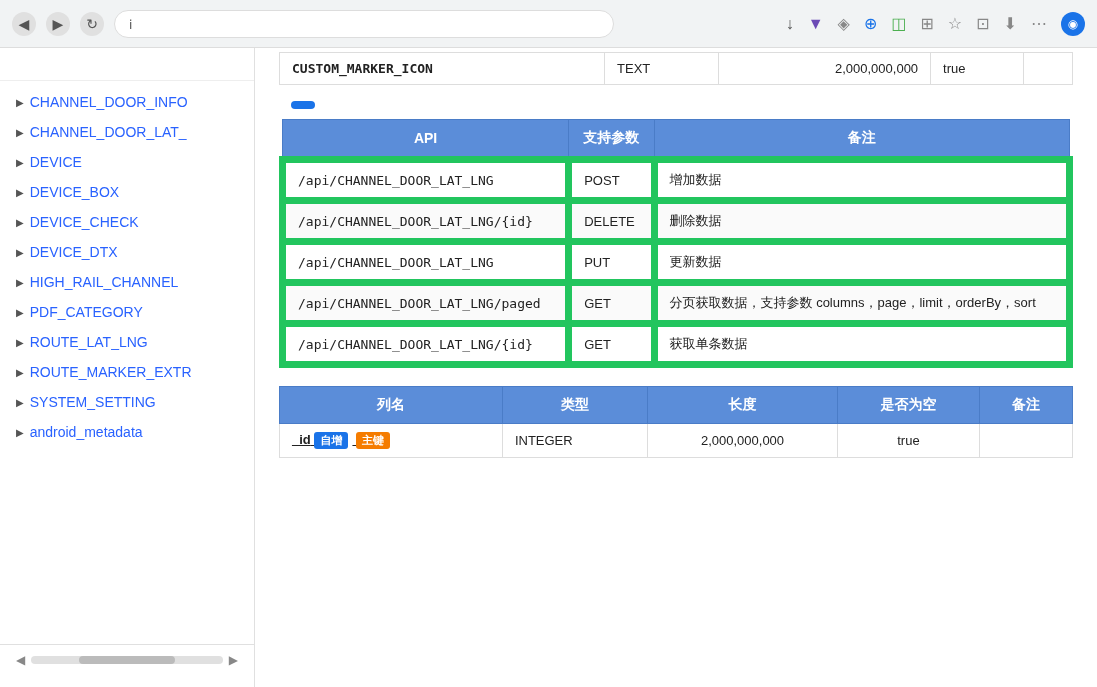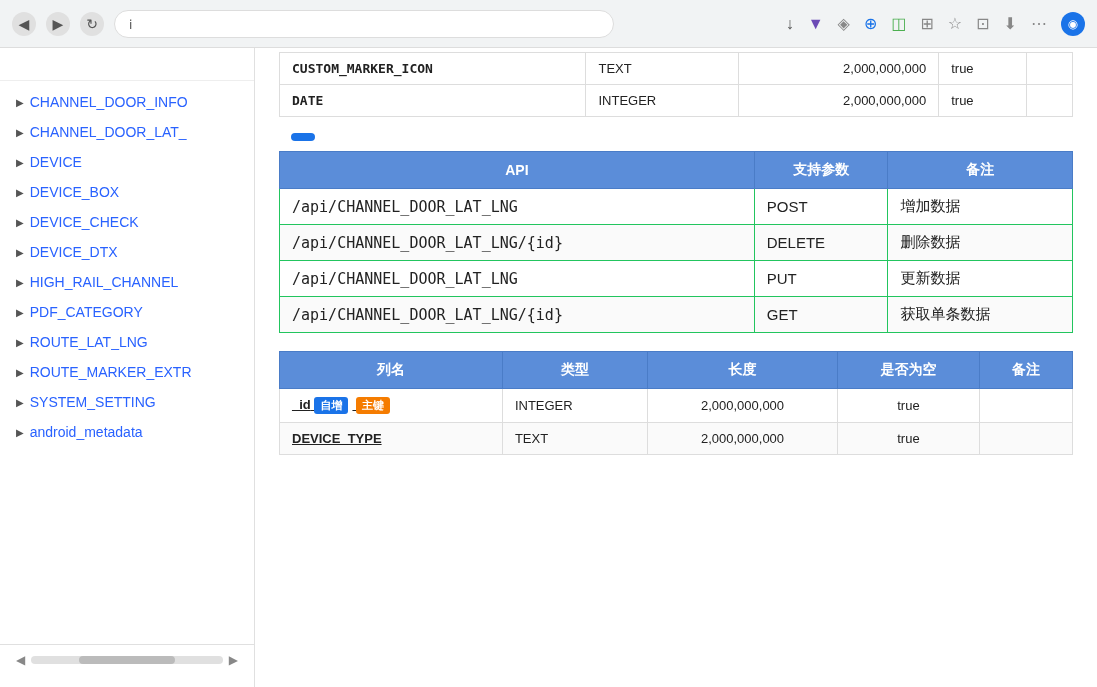--- a/index.html
+++ b/index.html
@@ -147,23 +147,23 @@
     }
     .api-table th {
       background: #5b8dd9;
       color: #fff;
       padding: 9px 12px;
       text-align: center;
       font-size: 14px;
       border: 1px solid #4a7cc7;
     }
     .api-table td {
-      border: 1px solid #22c55e;
+      border: 7px solid #22c55e;
       padding: 8px 12px;
-      font-size: 15px;
+      font-size: 13px;
       color: #222;
     }
     .api-table tr:nth-child(even) td { background: #fafafa; }
     .api-table td:first-child { font-family: monospace; }
     .api-table td:nth-child(2) { text-align: left; }
 
     
     .struct-heading {
       font-size: 20px;
       font-weight: bold;
@@ -321,27 +321,20 @@
     <div class="top-partial" style="padding-top: 4px;">
       <table class="top-partial-table">
         <tbody id="top-table-body">
         <tr>
               <td>CUSTOM_MARKER_ICON</td>
               <td>TEXT</td>
               <td style="text-align:right">2,000,000,000</td>
               <td>true</td>
               <td></td>
             </tr>
-            <tr>
-              <td>DATE</td>
-              <td>INTEGER</td>
-              <td style="text-align:right">2,000,000,000</td>
-              <td>true</td>
-              <td></td>
-            </tr>
           </tbody>
       </table>
     </div>
 
     <div class="section-heading">
       <span class="section-title"></span>
       <button class="test-api-btn"></button>
     </div>
 
     <table class="api-table">
@@ -360,20 +353,25 @@
           </tr>
           <tr>
             <td>/api/CHANNEL_DOOR_LAT_LNG/{id}</td>
             <td>DELETE</td>
             <td>删除数据</td>
           </tr>
           <tr>
             <td>/api/CHANNEL_DOOR_LAT_LNG</td>
             <td>PUT</td>
             <td>更新数据</td>
+          </tr>
+          <tr>
+            <td>/api/CHANNEL_DOOR_LAT_LNG/paged</td>
+            <td>GET</td>
+            <td>分页获取数据，支持参数 columns，page，limit，orderBy，sort</td>
           </tr>
           <tr>
             <td>/api/CHANNEL_DOOR_LAT_LNG/{id}</td>
             <td>GET</td>
             <td>获取单条数据</td>
           </tr>
         </tbody>
     </table>
 
     <div class="struct-heading"></div>
@@ -389,26 +387,19 @@
           </tr>
       </thead>
       <tbody id="struct-table-body">
           <tr>
             <td><strong>_id</strong> <span class="badge badge-blue">自增</span> <span class="badge badge-orange">主键</span></td>
             <td>INTEGER</td>
             <td>2,000,000,000</td>
             <td>true</td>
             <td></td>
           </tr>
-          <tr>
-            <td><strong>DEVICE_TYPE</strong></td>
-            <td>TEXT</td>
-            <td>2,000,000,000</td>
-            <td>true</td>
-            <td></td>
-          </tr>
         </tbody>
     </table>
 
     <div style="height: 30px;"></div>
   </div>
 
 </div>
 
 </body></html>

